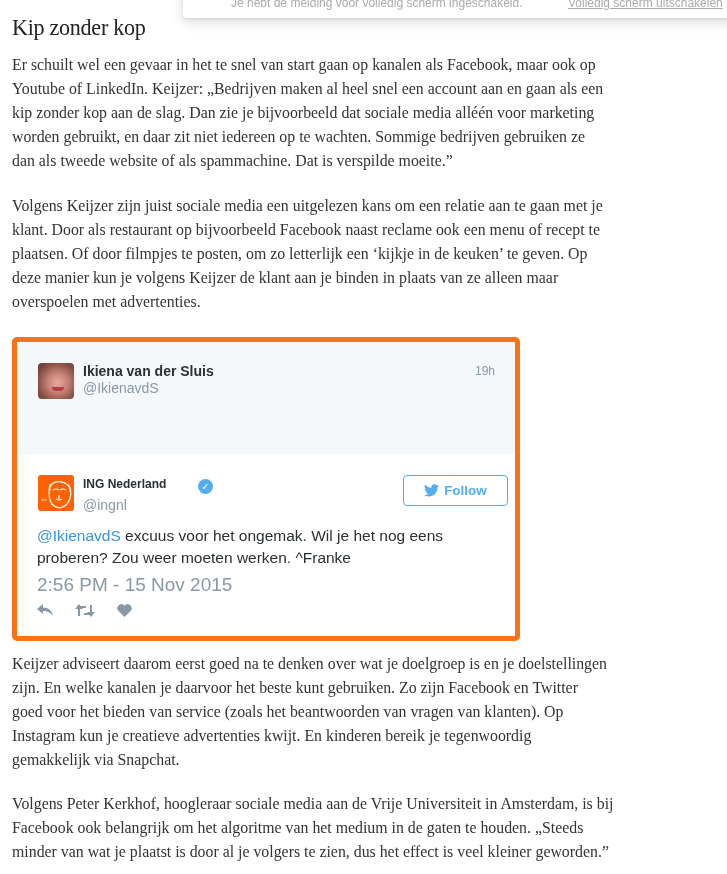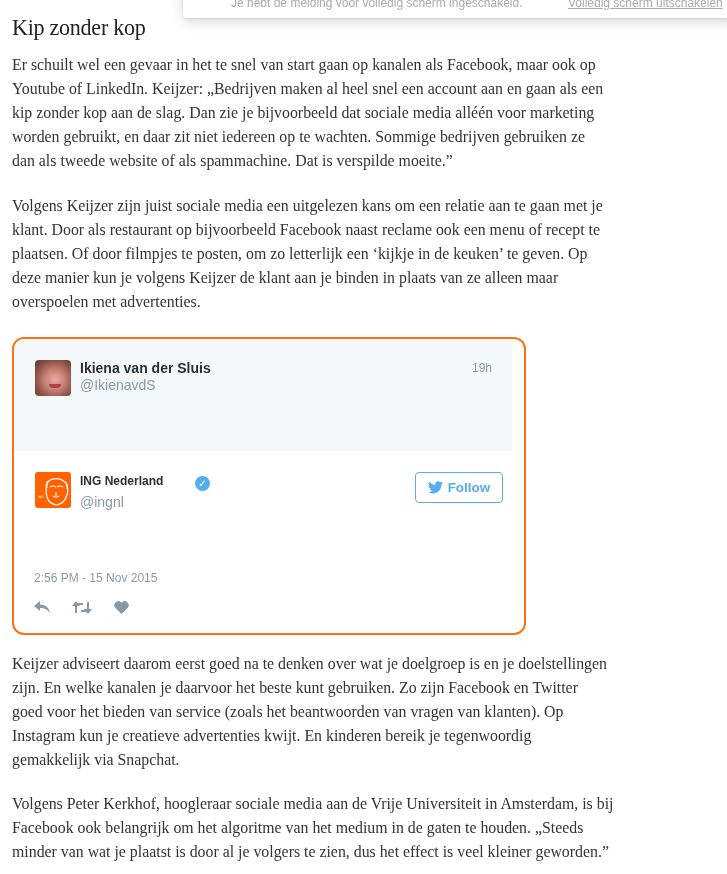--- a/index.html
+++ b/index.html
@@ -32,22 +32,22 @@
     position:absolute; left:12px; margin:0; width:720px;
     font-family:"Liberation Serif", "DejaVu Serif", serif;
     font-size:17.5px; line-height:24px; color:#333333;
     transform:scaleX(0.905); transform-origin:left top;
     white-space:normal;
   }
   p.body span.line { display:block; white-space:nowrap; }
 
   .tweet {
     position:absolute; left:12px; top:337px; width:498px; height:294px;
-    border:2px solid #f97316; border-radius:12px; background:#ffffff;
-    font-family:"Liberation Sans", "DejaVu Sans", sans-serif; overflow:hidden;padding-left:12px;
+    border:5px solid #f97316; border-radius:5px; background:#ffffff;
+    font-family:"Liberation Sans", "DejaVu Sans", sans-serif; overflow:hidden;
   }
   .quoted {
     position:absolute; left:0; top:0; width:498px; height:112px; background:#f5f8fa;
   }
   .avatar-ikiena {
     position:absolute; left:21px; top:21px; width:36px; height:36px; border-radius:4px;
     background: radial-gradient(circle at 55% 55%, #e9a9a2 0%, #c88276 35%, #8a5044 70%, #5d3a30 100%);
   }
   .avatar-ikiena::after {
     content:""; position:absolute; left:14px; top:24px; width:12px; height:4px;
@@ -64,28 +64,28 @@
     background:#ff6200; overflow:hidden;
   }
   .lion { position:absolute; left:0; top:0; width:36px; height:36px; }
   .m-name { position:absolute; left:66px; top:135px; font-size:12px; font-weight:bold; color:#292f33; }
   .verified {
     position:absolute; left:181px; top:137px; width:15px; height:15px; border-radius:50%;
     background:#55acee; color:#fff; font-size:10px; line-height:15px; text-align:center; font-weight:bold;
   }
   .m-handle { position:absolute; left:66px; top:155px; font-size:14px; color:#8899a6; }
   .follow-btn {
-    position:absolute; left:386px; top:133px; width:88px; height:31px;
+    position:absolute; left:386px; top:133px; width:105px; height:31px;
     border:1px solid #55acee; border-radius:4px; background:#ffffff; color:#55acee;
     font-family:"Liberation Sans", sans-serif; font-size:13.5px; font-weight:bold;
-    box-sizing:border-box; display:flex; align-items:center; justify-content:center; gap:5px; cursor:pointer;margin-left:15px;
+    box-sizing:border-box; display:flex; align-items:center; justify-content:center; gap:5px; cursor:pointer;
   }
   .follow-btn svg { width:15px; height:13px; }
   .m-text { position:absolute; left:20px; top:183px; width:470px; font-size:15.5px; line-height:22px; color:#292f33; }
-  .m-date { position:absolute; left:20px; top:232px; font-size:12px; color:#8899a6; }
+  .m-date { position:absolute; left:20px; top:232px; font-size:19px; color:#8899a6; }
   .actions { position:absolute; left:20px; top:260px; height:16px; display:flex; gap:22px; align-items:center; }
   .actions svg { display:block; }
 </style>
 </head>
 <body>
 
 <div class="popup">
   <span class="msg">Je hebt de melding voor volledig scherm ingeschakeld.</span>
   <span class="link">Volledig scherm uitschakelen</span>
 </div>
@@ -131,20 +131,21 @@
   <div class="verified">✓</div>
   <div class="m-handle">@ingnl</div>
 
   <div class="follow-btn">
     <svg viewBox="0 0 24 20">
       <path fill="#55acee" d="M24 2.4a9.8 9.8 0 0 1-2.8.8A4.9 4.9 0 0 0 23.3.4a9.9 9.9 0 0 1-3.1 1.2A4.9 4.9 0 0 0 11.8 6 14 14 0 0 1 1.7.9a4.9 4.9 0 0 0 1.5 6.6A4.9 4.9 0 0 1 1 6.9v.1a4.9 4.9 0 0 0 3.9 4.8 4.9 4.9 0 0 1-2.2.1 4.9 4.9 0 0 0 4.6 3.4A9.9 9.9 0 0 1 0 17.3 14 14 0 0 0 7.5 19.5c9.1 0 14-7.5 14-14v-.6A10 10 0 0 0 24 2.4z"></path>
     </svg>
     <span>Follow</span>
   </div>
 
+  <div class="m-text"><span class="mention">@IkienavdS</span><span> excuus voor het ongemak. Wil je het nog eens proberen? Zou weer moeten werken. ^Franke</span></div>
   <div class="m-date">2:56 PM - 15 Nov 2015</div>
 
   <div class="actions">
     <svg width="16" height="12" viewBox="0 0 16 12">
       <path fill="#8899a6" d="M6 0 L0 5 L6 10 V7 C10 7 13 8 16 12 C15 7 12 3.5 6 3.5 Z"></path>
     </svg>
     <svg width="20" height="13" viewBox="0 0 20 13">
       <g fill="none" stroke="#8899a6" stroke-width="2">
         <path d="M4 12 V3 H11"></path>
         <path d="M16 1 V10 H9"></path>

